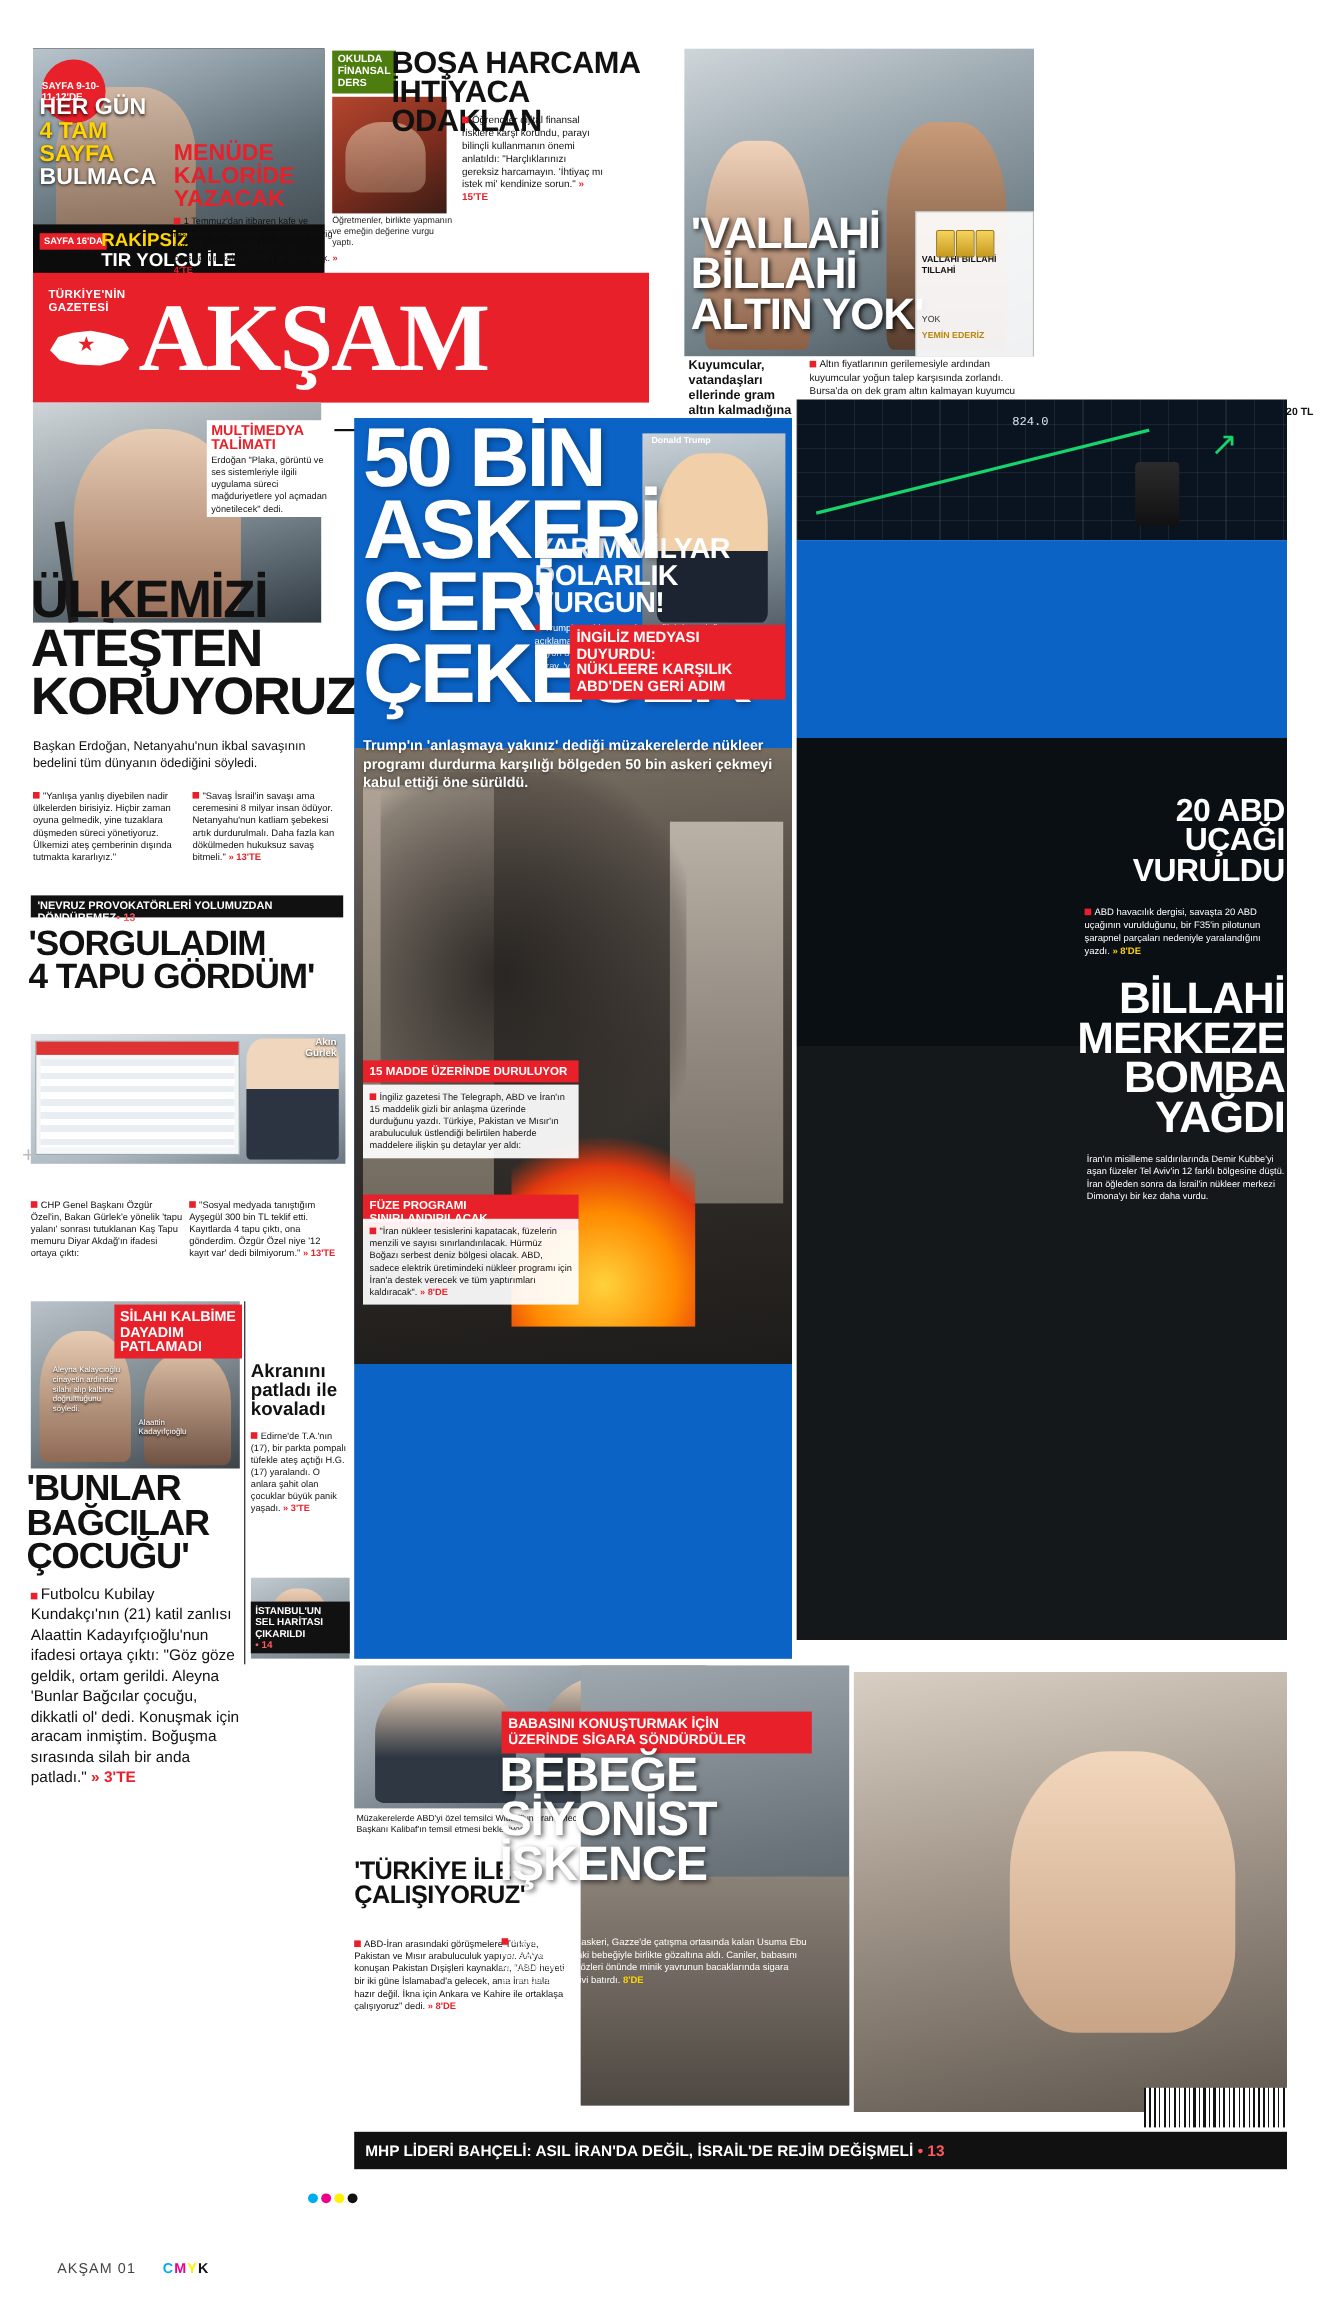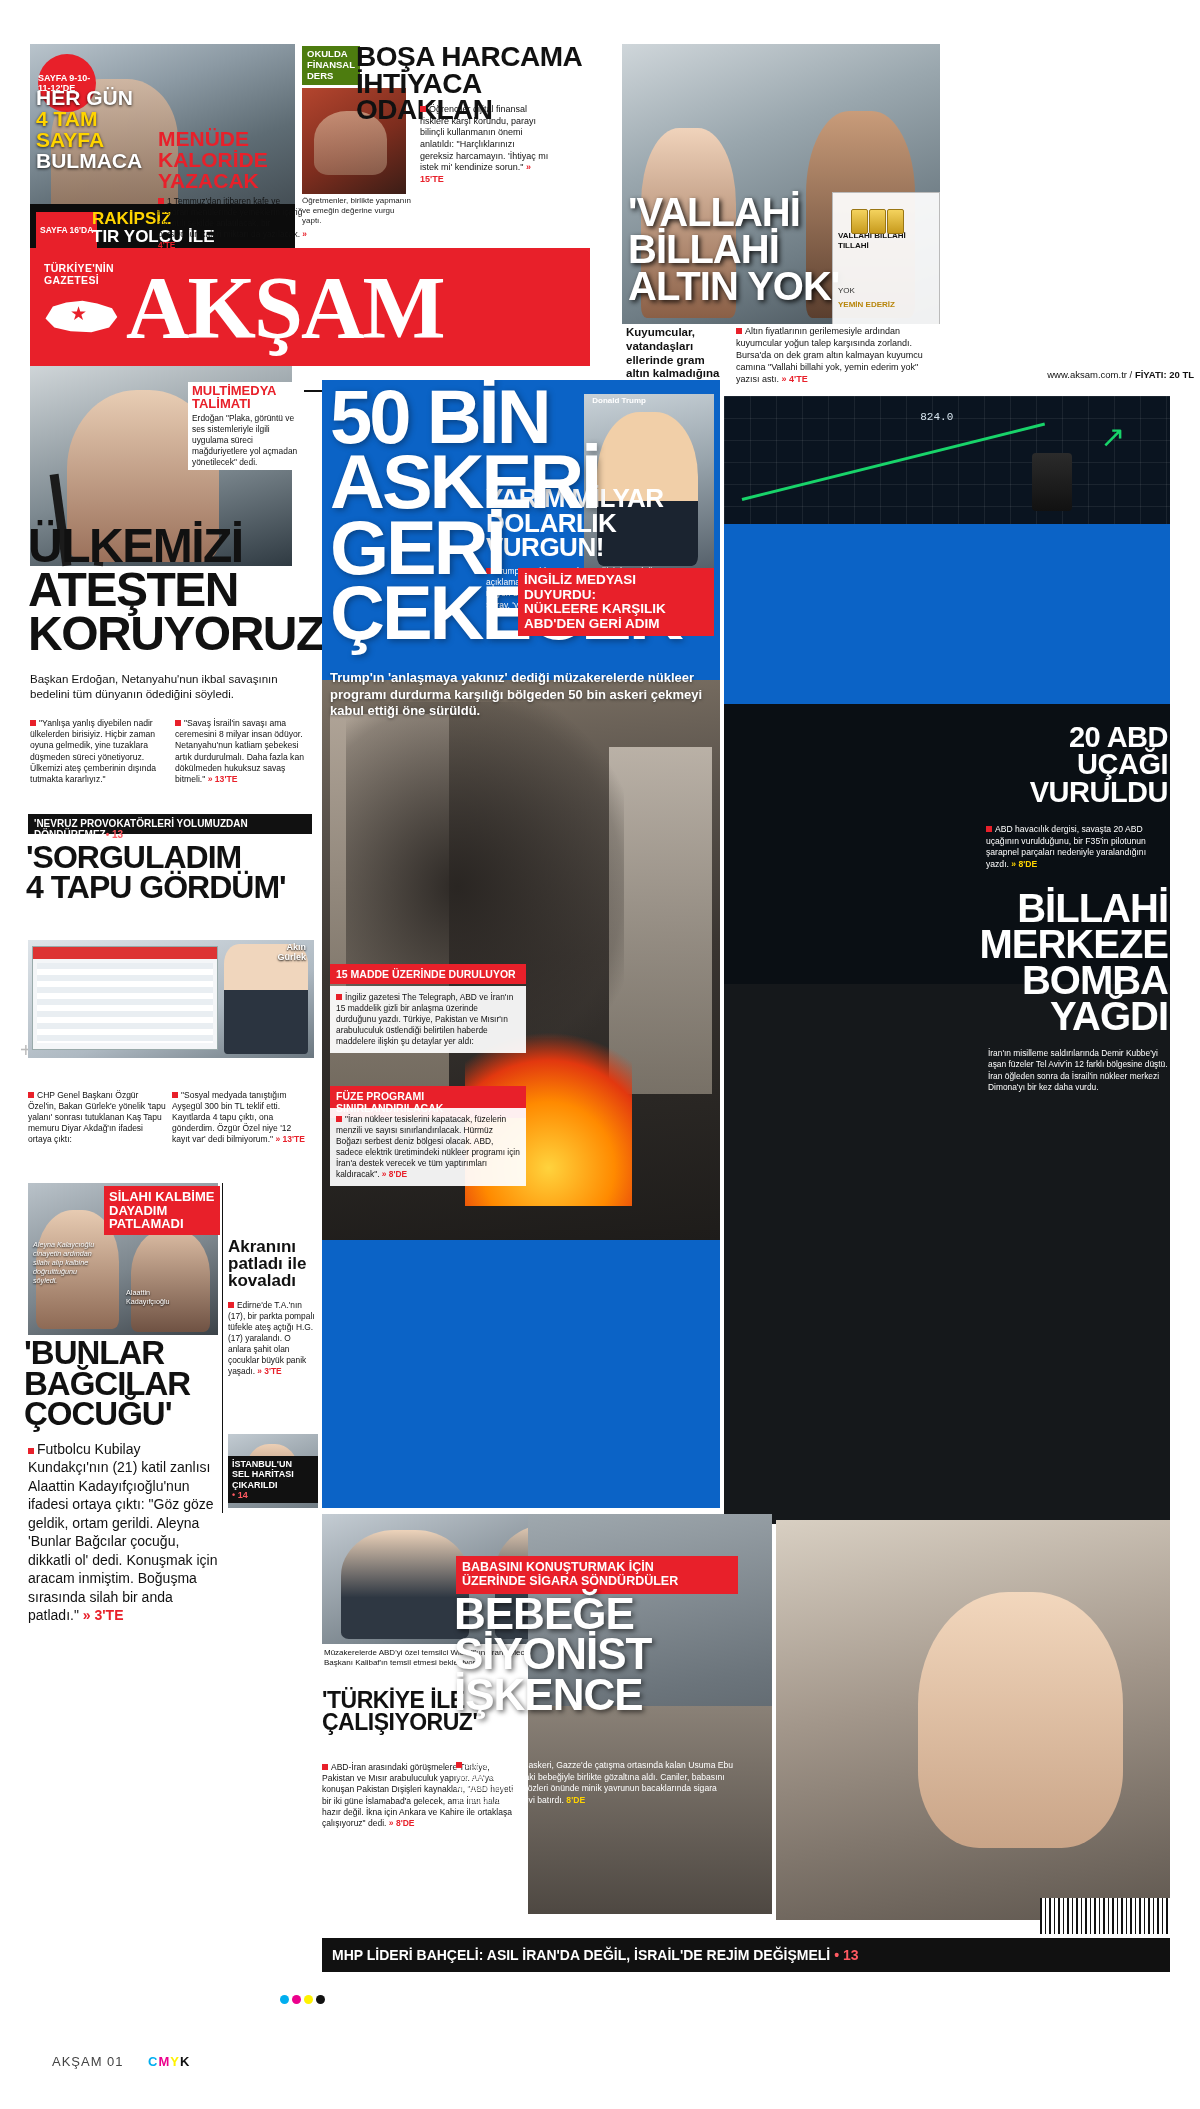--- a/index.html
+++ b/index.html
@@ -25,21 +25,21 @@
   .ts-left .photo:after{ content:""; position:absolute; left:8%; top:18%; width:48%; height:78%;
      background: linear-gradient(180deg,#d8b9a0,#8c6a52); border-radius:40% 40% 10% 10%; opacity:.85;}
   .sayfa-badge { position:absolute; left:8px; top:10px; width:58px; height:58px;
      background:#e8202a; color:#fff; border-radius:50%; display:flex; flex-direction:column;
      align-items:center; justify-content:center; font-weight:bold; font-size:9px; line-height:1.15; z-index:3;}
   .bulmaca { position:absolute; left:0; bottom:64px; color:#fff; font-weight:bold;
      font-size:21px; line-height:1.0; padding:4px 6px; z-index:3; text-shadow:0 1px 3px rgba(0,0,0,.8);}
   .bulmaca .y { color:#ffd400; }
   .ts-left2 { position:absolute; left:0; top:160px; width:265px; height:74px; background:#0c0c0c; }
   .ts-left2 .sayfa16 { position:absolute; left:6px; top:8px; background:#e8202a; color:#fff;
-      font-size:8.5px; font-weight:bold; padding:14px 4px; line-height:1.1; text-align:center;}
+      font-size:8.5px; font-weight:bold; padding:3px 4px; line-height:1.1; text-align:center;}
   .ts-left2 .rak { position:absolute; left:62px; top:6px; color:#ffd400; font-weight:bold;
       font-size:17px; line-height:1.05; text-transform:uppercase;}
   .ts-left2 .rak .w { color:#fff; }
 
   .ts-mid { position:absolute; left:272px; top:0; width:300px; height:176px; background:#fff; }
   .ts-mid .img { position:absolute; left:0; top:44px; width:104px; height:106px;
      background:linear-gradient(150deg,#b4452e,#7d2d1e 55%,#3b1d16); }
   .ts-mid .img:after{content:"";position:absolute;left:12%;top:22%;width:70%;height:60%;
      background:linear-gradient(180deg,#e0c3a6,#a8816a);border-radius:45% 45% 20% 20%;opacity:.6;}
   .okulda { position:absolute; left:0; top:2px; background:#4d7c0f; color:#fff; font-weight:bold;
@@ -127,21 +127,21 @@
 
   
   .silah-img{position:absolute; left:28px; top:1183px; width:190px; height:152px;
      background:linear-gradient(160deg,#b9c2c9,#7c868d 55%,#3b4248); overflow:hidden;}
   .silah-img .p1{position:absolute;left:4%;top:18%;width:44%;height:78%;
      background:linear-gradient(180deg,#e7cbb2,#8e6a55);border-radius:44% 44% 8% 8%;}
   .silah-img .p2{position:absolute;right:4%;top:30%;width:42%;height:68%;
      background:linear-gradient(180deg,#dcbda4,#6f5243);border-radius:44% 44% 8% 8%;}
   .silah-hdr{position:absolute; left:104px; top:1186px; width:116px; background:#e8202a; color:#fff;
      font-weight:bold; font-size:13px; line-height:1.05; padding:4px 5px;}
-  .silah-c1{position:absolute; left:33px; top:1240px; width:70px; color:#fff; font-size:7.2px; line-height:1.25; text-shadow:0 1px 2px #000;font-style:italic;}
+  .silah-c1{position:absolute; left:48px; top:1240px; width:70px; color:#fff; font-size:7.2px; line-height:1.25; text-shadow:0 1px 2px #000;}
   .silah-c2{position:absolute; left:126px; top:1288px; width:84px; color:#fff; font-size:7.2px; line-height:1.25; text-shadow:0 1px 2px #000;}
   .bunlar{position:absolute; left:24px; top:1338px; width:196px; color:#111; font-weight:bold;
      font-size:33px; line-height:0.93; letter-spacing:-1px;}
   .bunlar-txt{position:absolute; left:28px; top:1440px; width:190px; font-size:14px; line-height:1.32; color:#111;}
 
   .akran{position:absolute; left:228px; top:1238px; width:88px; color:#111; font-weight:bold;
      font-size:17px; line-height:1.0;}
   .akran-txt{position:absolute; left:228px; top:1300px; width:88px; font-size:8.4px; line-height:1.3; color:#111;}
   .akran-sep{position:absolute; left:222px; top:1183px; width:1px; height:330px; background:#111;}
   .ist-box{position:absolute; left:228px; top:1434px; width:90px; height:74px; overflow:hidden;}
@@ -178,21 +178,21 @@
   .mad-hdr{position:absolute; left:8px; top:584px; width:196px; background:#e8202a; color:#fff;
      font-weight:bold; font-size:10.5px; padding:4px 6px; z-index:6;}
   .mad-txt{position:absolute; left:8px; top:606px; width:196px; background:rgba(255,255,255,.93);
      font-size:8.4px; line-height:1.3; color:#111; padding:6px; z-index:6;}
   .fuze-hdr{position:absolute; left:8px; top:706px; width:196px; background:#e8202a; color:#fff;
      font-weight:bold; font-size:10.5px; padding:4px 6px; z-index:6;}
   .fuze-txt{position:absolute; left:8px; top:728px; width:196px; background:rgba(255,255,255,.93);
      font-size:8.4px; line-height:1.3; color:#111; padding:6px; z-index:6;}
 
   
-  .right{position:absolute; left:724px; top:396px; width:446px; height:1128px; overflow:hidden;}
+  .right{position:absolute; left:724px; top:363px; width:446px; height:1128px; overflow:hidden;}
   .rt-chart{position:absolute; left:0; top:0; width:446px; height:128px; background:#0a1420;}
   .rt-chart .grid{position:absolute;inset:0;background:
      repeating-linear-gradient(90deg,rgba(255,255,255,.07) 0 1px,transparent 1px 26px),
      repeating-linear-gradient(180deg,rgba(255,255,255,.07) 0 1px,transparent 1px 22px);}
   .rt-chart .line{position:absolute;left:4%;bottom:18%;width:70%;height:3px;background:#18d46a;transform:rotate(-14deg);transform-origin:left;}
   .rt-chart .arrow{position:absolute;right:10%;top:18%;color:#18d46a;font-size:30px;}
   .rt-chart .barrel{position:absolute;right:22%;bottom:10%;width:40px;height:58px;
      background:linear-gradient(180deg,#2b2b2b,#111);border-radius:4px;}
   .rt-chart .num{position:absolute;left:44%;top:12%;color:#d8e6f0;font-size:11px;font-family:"Liberation Mono",monospace;}
 

